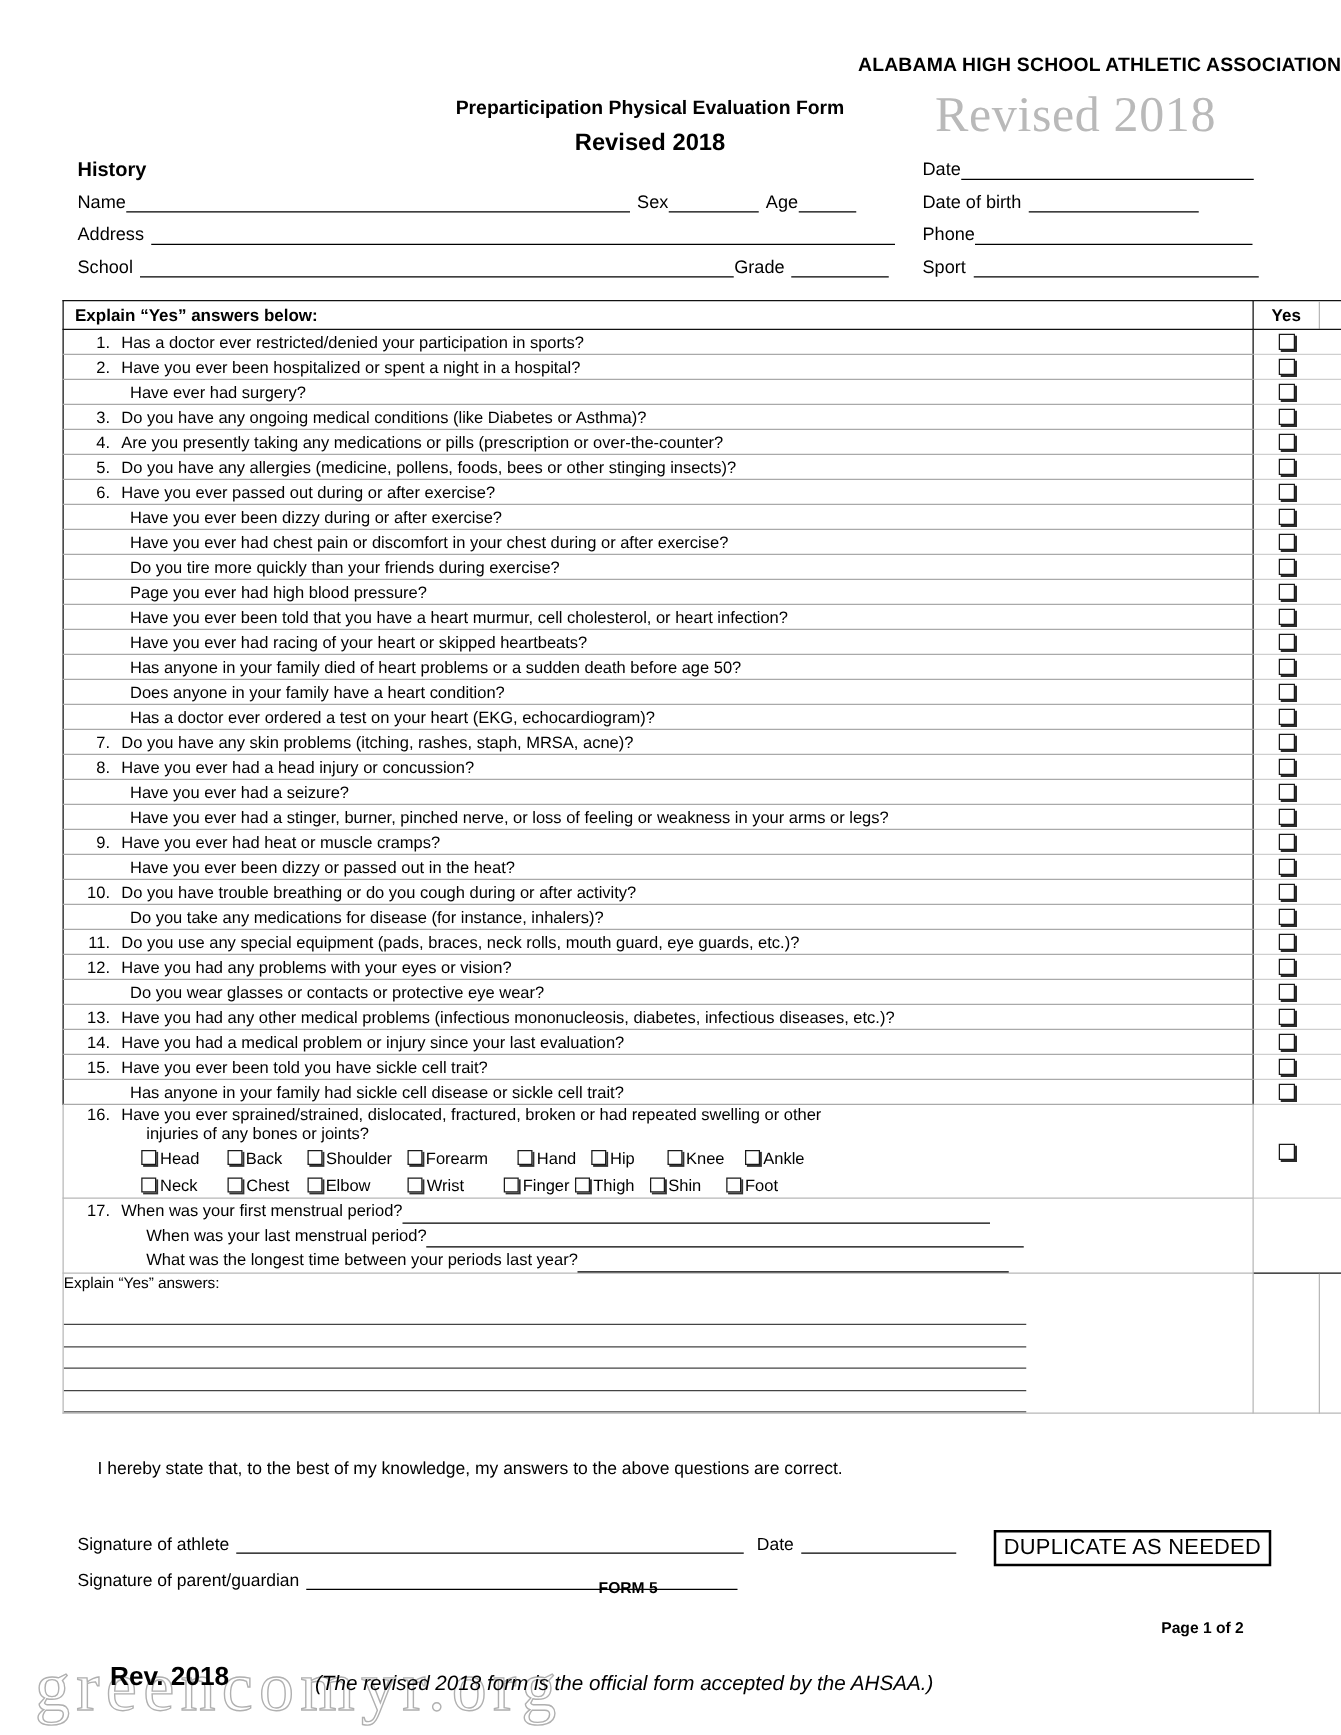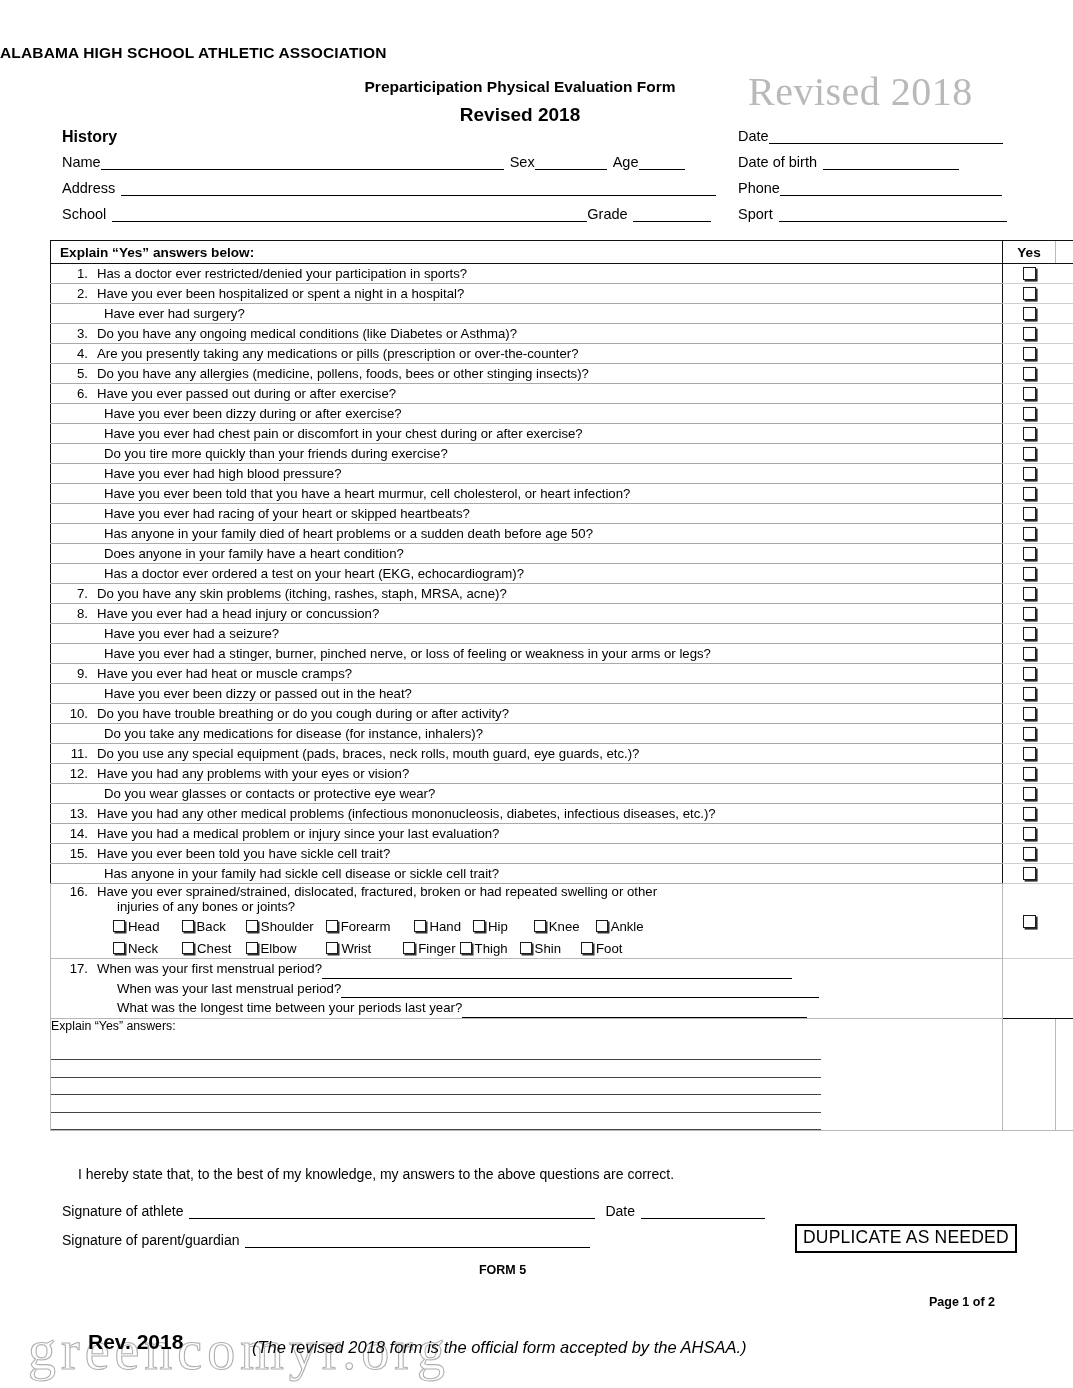--- a/index.html
+++ b/index.html
@@ -12,21 +12,21 @@
     width: 1073px; height: 1388px;
     position: relative;
     font-family: "Liberation Sans", sans-serif;
     color: #000;
     overflow: hidden;
   }
 
   
   .hdr-assoc {
     position: absolute; top: 44px; left: 0; width: 1073px;
-    text-align: left;
+    text-align: right;
     font-size: 15.5px; font-weight: bold; letter-spacing: .15px;
   }
   .hdr-sub {
     position: absolute; top: 78px; left: 0; width: 1040px;
     text-align: center;
     font-size: 15.5px; font-weight: bold;
   }
   .hdr-rev {
     position: absolute; top: 104px; left: 0; width: 1040px;
     text-align: center;
@@ -156,21 +156,21 @@
   }
   .exp-yn2 { border-right: 1.6px solid #111; }
 
   
   .attest {
     position: absolute; left: 62px; top: 1166px;
     font-size: 14px;
     margin-left: 16px;
   }
   .sigrow {
-    position: absolute; left: 62px; font-size: 14px; white-space: nowrap;
+    position: absolute; left: 62px; font-size: 14px; white-space: nowrap; margin-top: 24px;
   }
   .sig1 { top: 1203px; }
   .sig2 { top: 1232px; }
   .dupbox {
     position: absolute; left: 795px; top: 1224px;
     border: 2.4px solid #000; padding: 1px 6px 3px 6px;
     font-size: 17.5px; letter-spacing: .2px;
   }
   .form5 {
     position: absolute; left: 0; top: 1263px; width: 1005px;
@@ -295,21 +295,21 @@
         <td class="qcell sub"><span class="qnum"></span><span class="qtext">Have you ever had chest pain or discomfort in your chest during or after exercise?</span></td>
         <td class="ycell"><span class="cbx"></span></td>
         <td class="ncell"><span class="cbx"></span></td>
       </tr>
       <tr>
         <td class="qcell sub"><span class="qnum"></span><span class="qtext">Do you tire more quickly than your friends during exercise?</span></td>
         <td class="ycell"><span class="cbx"></span></td>
         <td class="ncell"><span class="cbx"></span></td>
       </tr>
       <tr>
-        <td class="qcell sub"><span class="qnum"></span><span class="qtext">Have you ever had high blood pressure?</span></td>
+        <td class="qcell sub"><span class="qnum"></span><span class="qtext">Page you ever had high blood pressure?</span></td>
         <td class="ycell"><span class="cbx"></span></td>
         <td class="ncell"><span class="cbx"></span></td>
       </tr>
       <tr>
         <td class="qcell sub"><span class="qnum"></span><span class="qtext">Have you ever been told that you have a heart murmur, cell cholesterol, or heart infection?</span></td>
         <td class="ycell"><span class="cbx"></span></td>
         <td class="ncell"><span class="cbx"></span></td>
       </tr>
       <tr>
         <td class="qcell sub"><span class="qnum"></span><span class="qtext">Have you ever had racing of your heart or skipped heartbeats?</span></td>

